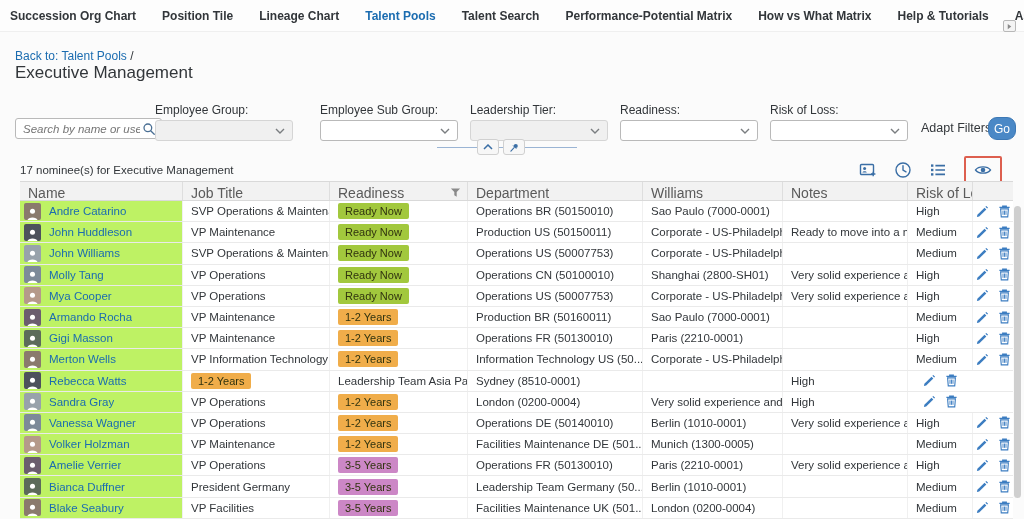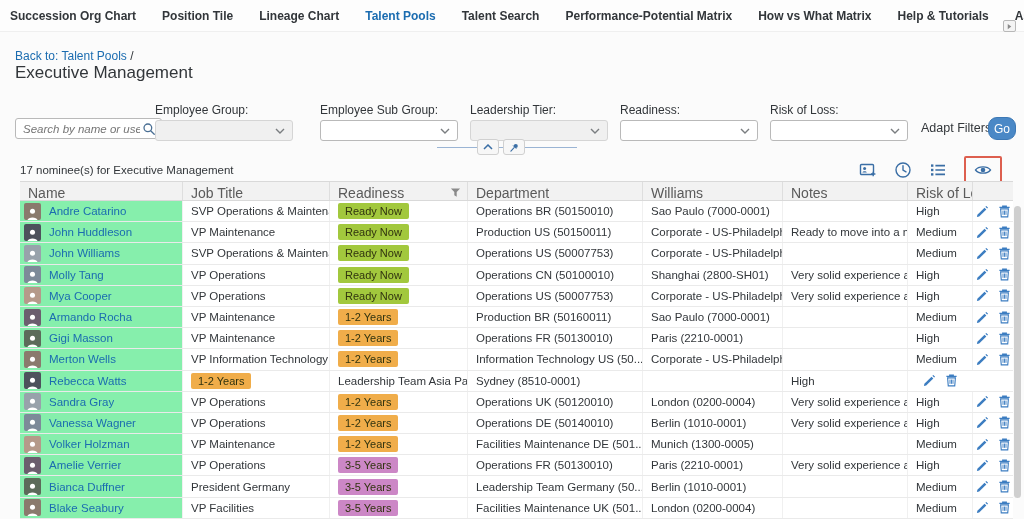--- a/index.html
+++ b/index.html
@@ -54,21 +54,21 @@
   .thead, .tr { display:grid; grid-template-columns:163px 147px 138px 175px 140px 125px 65px 40px; }
   .thead { background:#f2f2f2; border-top:1px solid #d9d9d9; border-bottom:1px solid #d9d9d9; height:20px; }
   .th { font-size:14px; color:#5a5a5a; padding:3px 0 0 8px; border-right:1px solid #dedede;
         display:flex; align-items:center; justify-content:space-between; overflow:hidden; white-space:nowrap; }
   .th:last-child { border-right:none; }
   .th .funnel { width:11px; height:11px; color:#8a8a8a; margin-right:6px; flex:none; }
   .tr { height:21.2px; border-bottom:1px solid #eaeaea; background:#fff; }
   .td { font-size:11.5px; color:#32363a; padding:0 6px 0 8px; display:flex; align-items:center;
         overflow:hidden; white-space:nowrap; border-right:1px solid #f0f0f0; }
   .td:last-child { border-right:none; }
-  .td.name-cell { background:#86efac; padding-left:4px; }
+  .td.name-cell { background:#bef264; padding-left:4px; }
   .avatar { width:17px; height:17px; border-radius:2px; margin-right:8px; flex:none;
             display:flex; align-items:flex-end; justify-content:center; overflow:hidden; }
   .avatar svg { width:13px; height:13px; }
   .name-link { color:#1b6cb0; text-decoration:none; cursor:pointer; overflow:hidden; text-overflow:ellipsis; }
   .badge { font-size:11px; color:#30330f; padding:2px 7px; border-radius:2px; white-space:nowrap; }
   .actions-cell { gap:9px; justify-content:center; padding:0; }
   .act-icon { width:13px; height:13px; color:#3c7dc1; cursor:pointer; flex:none; }
 
   
   .scrollbar { position:absolute; right:3px; top:206px; width:7px; height:292px; background:#cfcfcf; border-radius:4px; }
@@ -508,21 +508,20 @@
                 <circle cx="7" cy="4.6" r="2.7" fill="#fff"></circle>
                 <path d="M1.6 14c.6-3.6 10.2-3.6 10.8 0z" fill="#fff"></path>
               </svg>
       </span>
       <a class="name-link">Sandra Gray</a>
     </div>
     <div class="td">VP Operations</div>
     <div class="td">
             <span class="badge" style="background: rgb(240, 173, 74);">1-2 Years</span>
           </div>
-    <div class="td">Operations UK (50120010)</div>
     <div class="td">London (0200-0004)</div>
     <div class="td">Very solid experience and shou...</div>
     <div class="td">High</div>
     <div class="td actions-cell">
       <svg class="act-icon" viewBox="0 0 14 14">
         <path d="M1.5 10.6L9.2 2.9l1.9 1.9-7.7 7.7-2.4.5z" fill="currentColor"></path>
         <path d="M10.1 2l1.9 1.9 1-1L11.1 1z" fill="currentColor"></path>
       </svg>
       <svg class="act-icon" viewBox="0 0 14 14">
         <path d="M1.5 2.6h11M5 2.4V1.2h4v1.2" fill="none" stroke="currentColor" stroke-width="1.2"></path>

